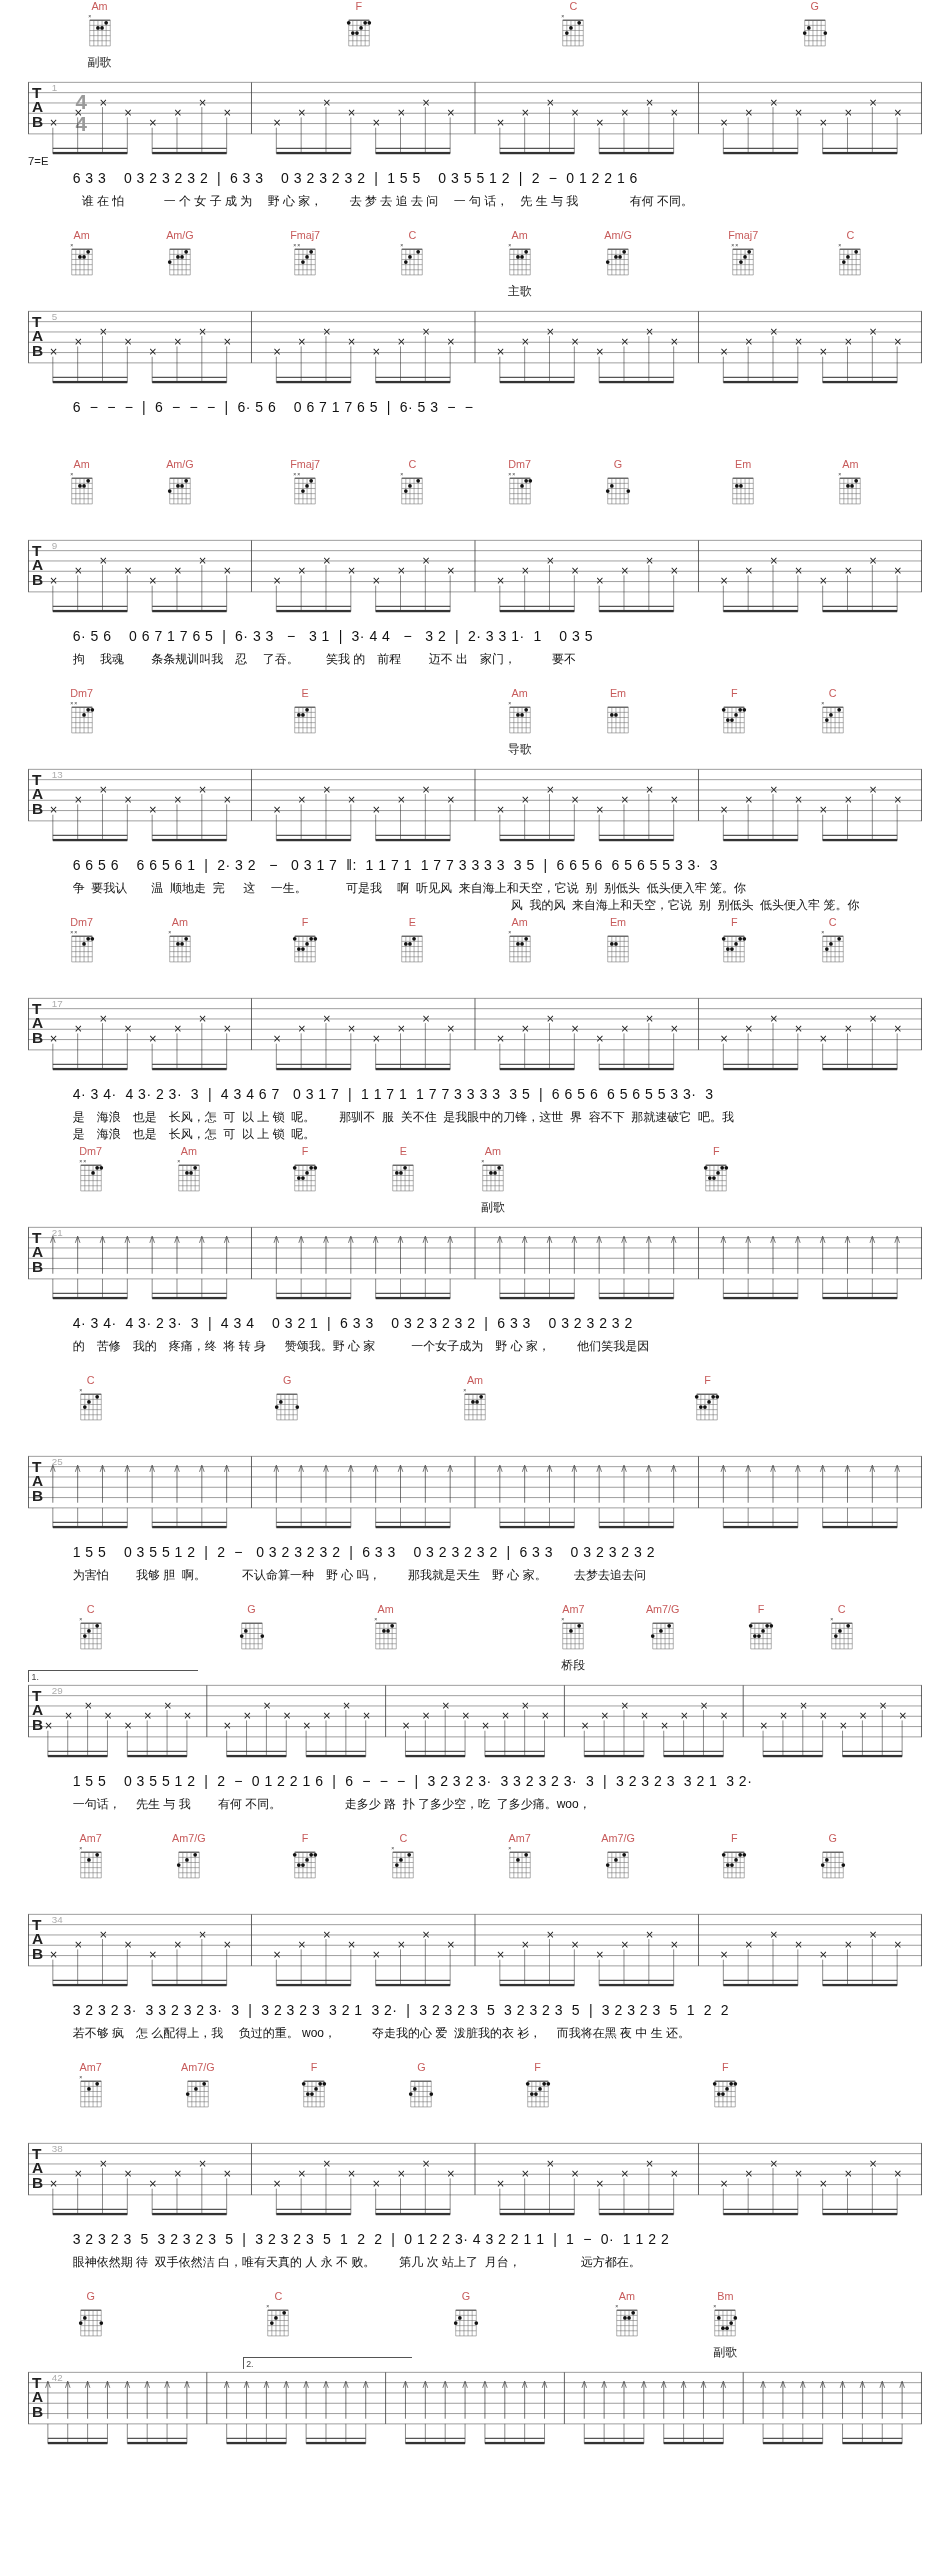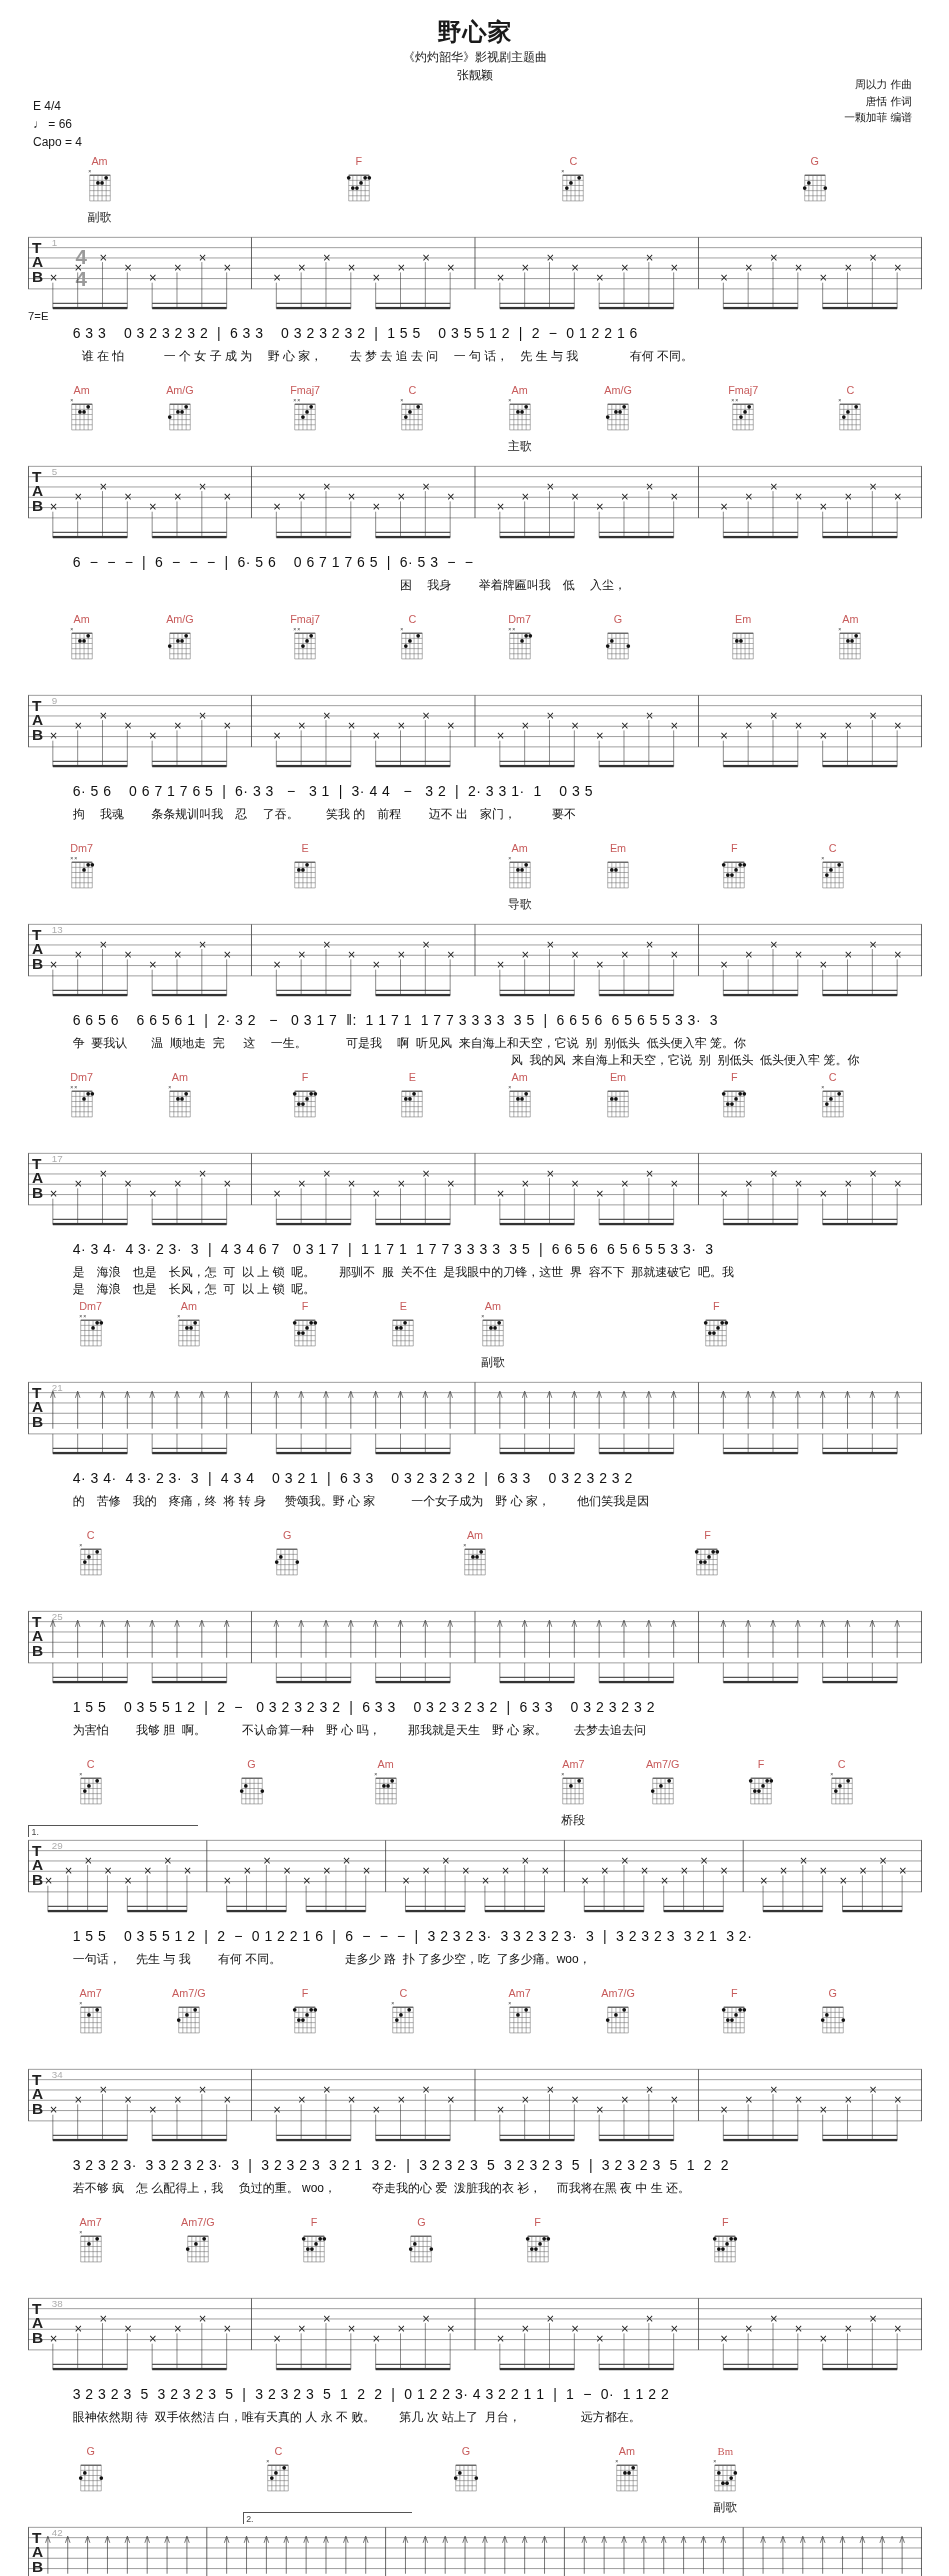--- a/index.html
+++ b/index.html
@@ -40,35 +40,20 @@
   .arrowln{stroke:#333;stroke-width:1.3;fill:none;}
   .cd-grid{stroke:#666;stroke-width:1;}
   .cd-nut{stroke:#555;stroke-width:2.5;}
   .cd-dot{fill:#111;}
   .cd-x{font-size:10px;fill:#333;}
 </style>
 </head>
 <body>
 
 <div class="page">
-  <div class="hdr">
-    <div class="title">野心家</div>
-    <div class="subtitle">《灼灼韶华》影视剧主题曲</div>
-    <div class="artist">张靓颖</div>
-    <div class="credits">
-      <div>周以力 作曲</div>
-      <div>唐恬 作词</div>
-      <div>一颗加菲 编谱</div>
-    </div>
-    <div class="meta">
-      <div>E 4/4</div>
-      <div>♩ = 66</div>
-      <div>Capo = 4</div>
-    </div>
-  </div>
   <div class="systems" id="systems">
       <section class="system">
         <div class="chordrow">
           <div class="chord" style="left: 8%;"><span class="cname" style="color: rgb(199, 91, 91);">Am</span><svg width="26" height="37" viewBox="0 0 50 72">
               <line x1="5" y1="16" x2="45" y2="16" class="cd-nut"></line>
               <line x1="5" y1="26" x2="45" y2="26" class="cd-grid"></line>
               <line x1="5" y1="36" x2="45" y2="36" class="cd-grid"></line>
               <line x1="5" y1="46" x2="45" y2="46" class="cd-grid"></line>
               <line x1="5" y1="56" x2="45" y2="56" class="cd-grid"></line>
               <line x1="5" y1="66" x2="45" y2="66" class="cd-grid"></line>
@@ -484,21 +469,20 @@
             <text x="1631.611111111111" y="55" class="xmark">×</text>
             <line x1="1638.611111111111" y1="58" x2="1638.611111111111" y2="148" class="stem"></line>
             <text x="1679.8055555555557" y="75" class="xmark">×</text>
             <line x1="1686.8055555555557" y1="78" x2="1686.8055555555557" y2="148" class="stem"></line>
             <rect x="1349.4444444444443" y="145" width="144.58333333333348" height="4.5" class="beam"></rect>
             <rect x="1542.2222222222222" y="145" width="144.58333333333348" height="4.5" class="beam"></rect>
             <rect x="1349.4444444444443" y="137" width="144.58333333333348" height="2" class="beam"></rect>
             <rect x="1542.2222222222222" y="137" width="144.58333333333348" height="2" class="beam"></rect>
           </svg></div>
         <div class="numbers" style="padding-left: 5%;">6  −  −  −  |  6  −  −  −  |  6· 5 6    0 6 7 1 7 6 5  |  6· 5 3  −  −</div>
-        <div class="lyr" style="top: 193px; padding-left: 0%;">　　　　　　　　　　　　　　　　　　　　　　　　　　　　　　　困　 我身　　 举着牌匾叫我　低　 入尘，</div>
       </section>
       <section class="system">
         <div class="chordrow">
           <div class="chord" style="left: 6%;"><span class="cname" style="color: rgb(199, 91, 91);">Am</span><svg width="26" height="37" viewBox="0 0 50 72">
               <line x1="5" y1="16" x2="45" y2="16" class="cd-nut"></line>
               <line x1="5" y1="26" x2="45" y2="26" class="cd-grid"></line>
               <line x1="5" y1="36" x2="45" y2="36" class="cd-grid"></line>
               <line x1="5" y1="46" x2="45" y2="46" class="cd-grid"></line>
               <line x1="5" y1="56" x2="45" y2="56" class="cd-grid"></line>
               <line x1="5" y1="66" x2="45" y2="66" class="cd-grid"></line>
@@ -2434,21 +2418,21 @@
               <line x1="13" y1="16" x2="13" y2="66" class="cd-grid"></line>
               <line x1="21" y1="16" x2="21" y2="66" class="cd-grid"></line>
               <line x1="29" y1="16" x2="29" y2="66" class="cd-grid"></line>
               <line x1="37" y1="16" x2="37" y2="66" class="cd-grid"></line>
               <line x1="45" y1="16" x2="45" y2="66" class="cd-grid"></line>
               <text x="2" y="11" class="cd-x">×</text>
               <circle cx="21" cy="31" r="3.6" class="cd-dot"></circle>
               <circle cx="29" cy="31" r="3.6" class="cd-dot"></circle>
               <circle cx="37" cy="21" r="3.6" class="cd-dot"></circle>
             </svg></div>
-          <div class="chord" style="left: 78%;"><span class="cname" style="color: rgb(199, 91, 91); font-family: Liberation Serif, serif;">Bm</span><svg width="26" height="37" viewBox="0 0 50 72">
+          <div class="chord" style="left: 78%;"><span class="cname" style="color: rgb(199, 91, 91);">Bm</span><svg width="26" height="37" viewBox="0 0 50 72">
               <line x1="5" y1="16" x2="45" y2="16" class="cd-nut"></line>
               <line x1="5" y1="26" x2="45" y2="26" class="cd-grid"></line>
               <line x1="5" y1="36" x2="45" y2="36" class="cd-grid"></line>
               <line x1="5" y1="46" x2="45" y2="46" class="cd-grid"></line>
               <line x1="5" y1="56" x2="45" y2="56" class="cd-grid"></line>
               <line x1="5" y1="66" x2="45" y2="66" class="cd-grid"></line>
               <line x1="5" y1="16" x2="5" y2="66" class="cd-grid"></line>
               <line x1="13" y1="16" x2="13" y2="66" class="cd-grid"></line>
               <line x1="21" y1="16" x2="21" y2="66" class="cd-grid"></line>
               <line x1="29" y1="16" x2="29" y2="66" class="cd-grid"></line>

